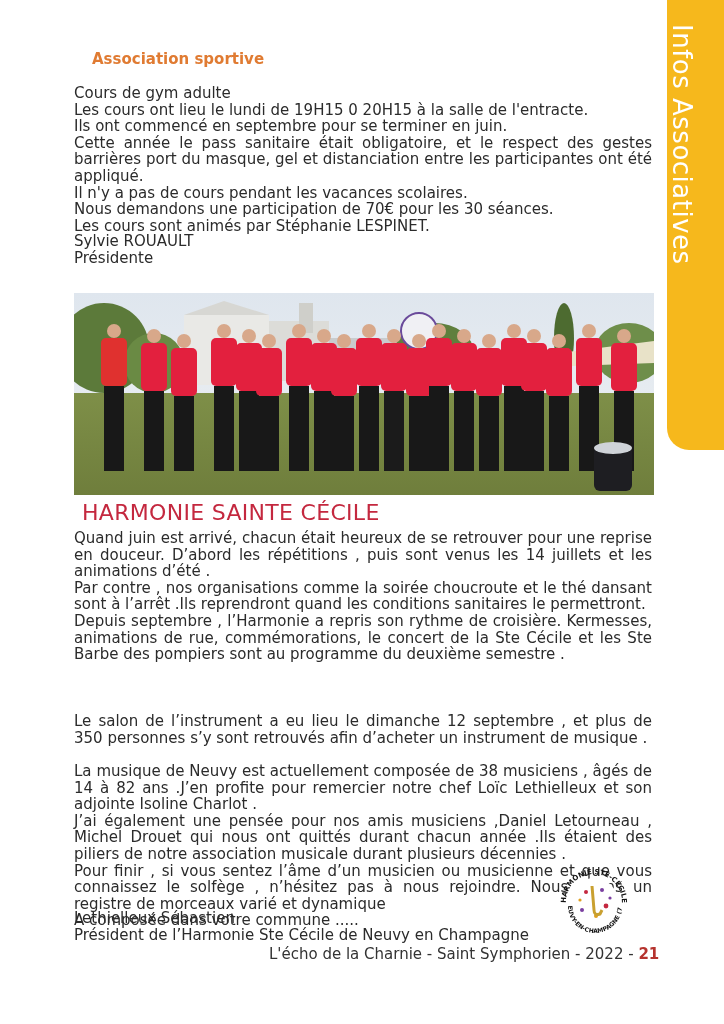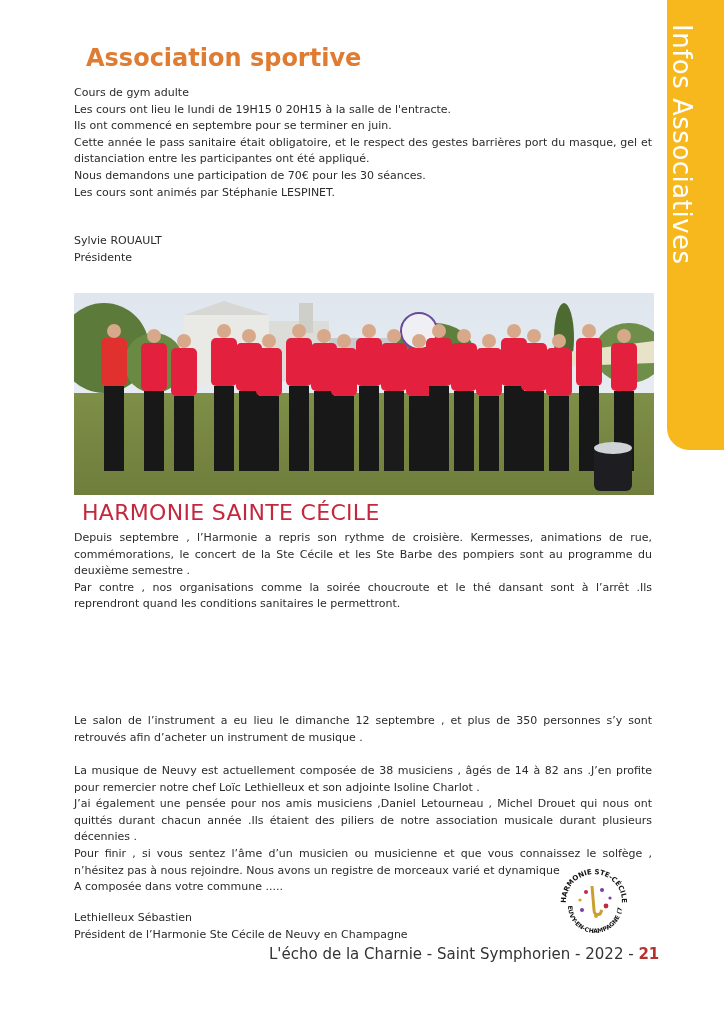--- a/index.html
+++ b/index.html
@@ -15,27 +15,27 @@
   }
   .side-tab-label {
     position: absolute; left: 50%; top: 24px;
     transform-origin: 0 0;
     transform: translateX(-14px) rotate(90deg) translateY(-50%);
     white-space: nowrap; color: #ffffff;
     font-family: "DejaVu Sans", sans-serif; font-size: 26px; font-weight: normal;
     letter-spacing: 0.5px;
   }
   .sport-title {
-    position: absolute; left: 80px; top: 38px; margin: 6px;
-    font-family: "DejaVu Sans", sans-serif; font-weight: bold; font-size: 24px;
+    position: absolute; left: 80px; top: 38px; margin: 12px;
+    font-family: "DejaVu Sans", sans-serif; font-weight: bold; font-size: 15px;
     color: #e07b32;
   }
   .text-block {
     position: absolute; left: 74px; width: 578px;
-    font-size: 11px; line-height: 16.6px; text-align: justify;
+    font-size: 15px; line-height: 16.6px; text-align: justify;
   }
   .text-block p { margin: 0; }
   .sport-body { top: 85px; }
   .sport-sign { top: 233px; }
   .photo {
     position: absolute; left: 74px; top: 293px; width: 580px; height: 202px;
     overflow: hidden;
   }
   .photo svg { display: block; }
   .harmonie-title {
@@ -63,20 +63,21 @@
   <div class="side-tab-label">Infos Associatives</div>
 </div>
 
 <h2 class="sport-title">Association sportive</h2>
 
 <div class="text-block sport-body">
   <p>Cours de gym adulte</p>
   <p>Les cours ont lieu le lundi de 19H15 0 20H15 à la salle de l'entracte.</p>
   <p>Ils ont commencé en septembre pour se terminer en juin.</p>
   <p>Cette année le pass sanitaire était obligatoire, et le respect des gestes barrières port du masque, gel et distanciation entre les participantes ont été appliqué.</p>
+  <p>Il n'y a pas de cours pendant les vacances scolaires.</p>
   <p>Nous demandons une participation de 70€ pour les 30 séances.</p>
   <p>Les cours sont animés par Stéphanie LESPINET.</p>
 </div>
 
 <div class="text-block sport-sign">
   <p>Sylvie ROUAULT</p>
   <p>Présidente</p>
 </div>
 
 <div class="photo">
@@ -175,22 +176,23 @@
       </g>
 
     <rect x="520" y="152" width="38" height="46" rx="6" fill="#1e1e22"></rect>
     <ellipse cx="539" cy="155" rx="19" ry="6" fill="#cfd3d8"></ellipse>
   </svg>
 </div>
 
 <h2 class="harmonie-title">HARMONIE SAINTE CÉCILE</h2>
 
 <div class="text-block h-body1">
+  <p>Quand juin est arrivé, chacun était heureux de se retrouver pour une reprise en douceur. D’abord les répétitions , puis sont venus les 14 juillets et les animations d’été .</p>
+  <p>Par contre , nos organisations comme la soirée  choucroute et le thé dansant sont à l’arrêt .Ils reprendront quand les conditions sanitaires le permettront.</p>
   <p>Depuis septembre , l’Harmonie a repris  son rythme de croisière. Kermesses, animations de rue, commémorations, le concert de la Ste Cécile  et les  Ste Barbe des pompiers sont au programme du deuxième semestre   .</p>
-  <p>Par contre , nos organisations comme la soirée  choucroute et le thé dansant sont à l’arrêt .Ils reprendront quand les conditions sanitaires le permettront.</p>
 </div>
 
 <div class="text-block h-body2">
   <p>Le salon de l’instrument a eu lieu le dimanche 12 septembre , et plus de 350 personnes s’y sont retrouvés afin d’acheter un instrument de musique .</p>
 </div>
 
 <div class="text-block h-body3">
   <p>La musique de Neuvy est actuellement composée de 38 musiciens , âgés de 14 à 82 ans .J’en profite pour remercier notre chef Loïc Lethielleux et son adjointe Isoline Charlot .</p>
   <p>J’ai également une pensée pour nos amis musiciens ,Daniel Letourneau , Michel Drouet qui nous ont quittés durant chacun année .Ils étaient des piliers de notre association musicale durant plusieurs décennies .</p>
   <p>Pour finir , si vous sentez l’âme d’un musicien ou musicienne et que vous connaissez le solfège , n’hésitez pas à nous rejoindre. Nous avons un registre de morceaux varié et dynamique</p>

